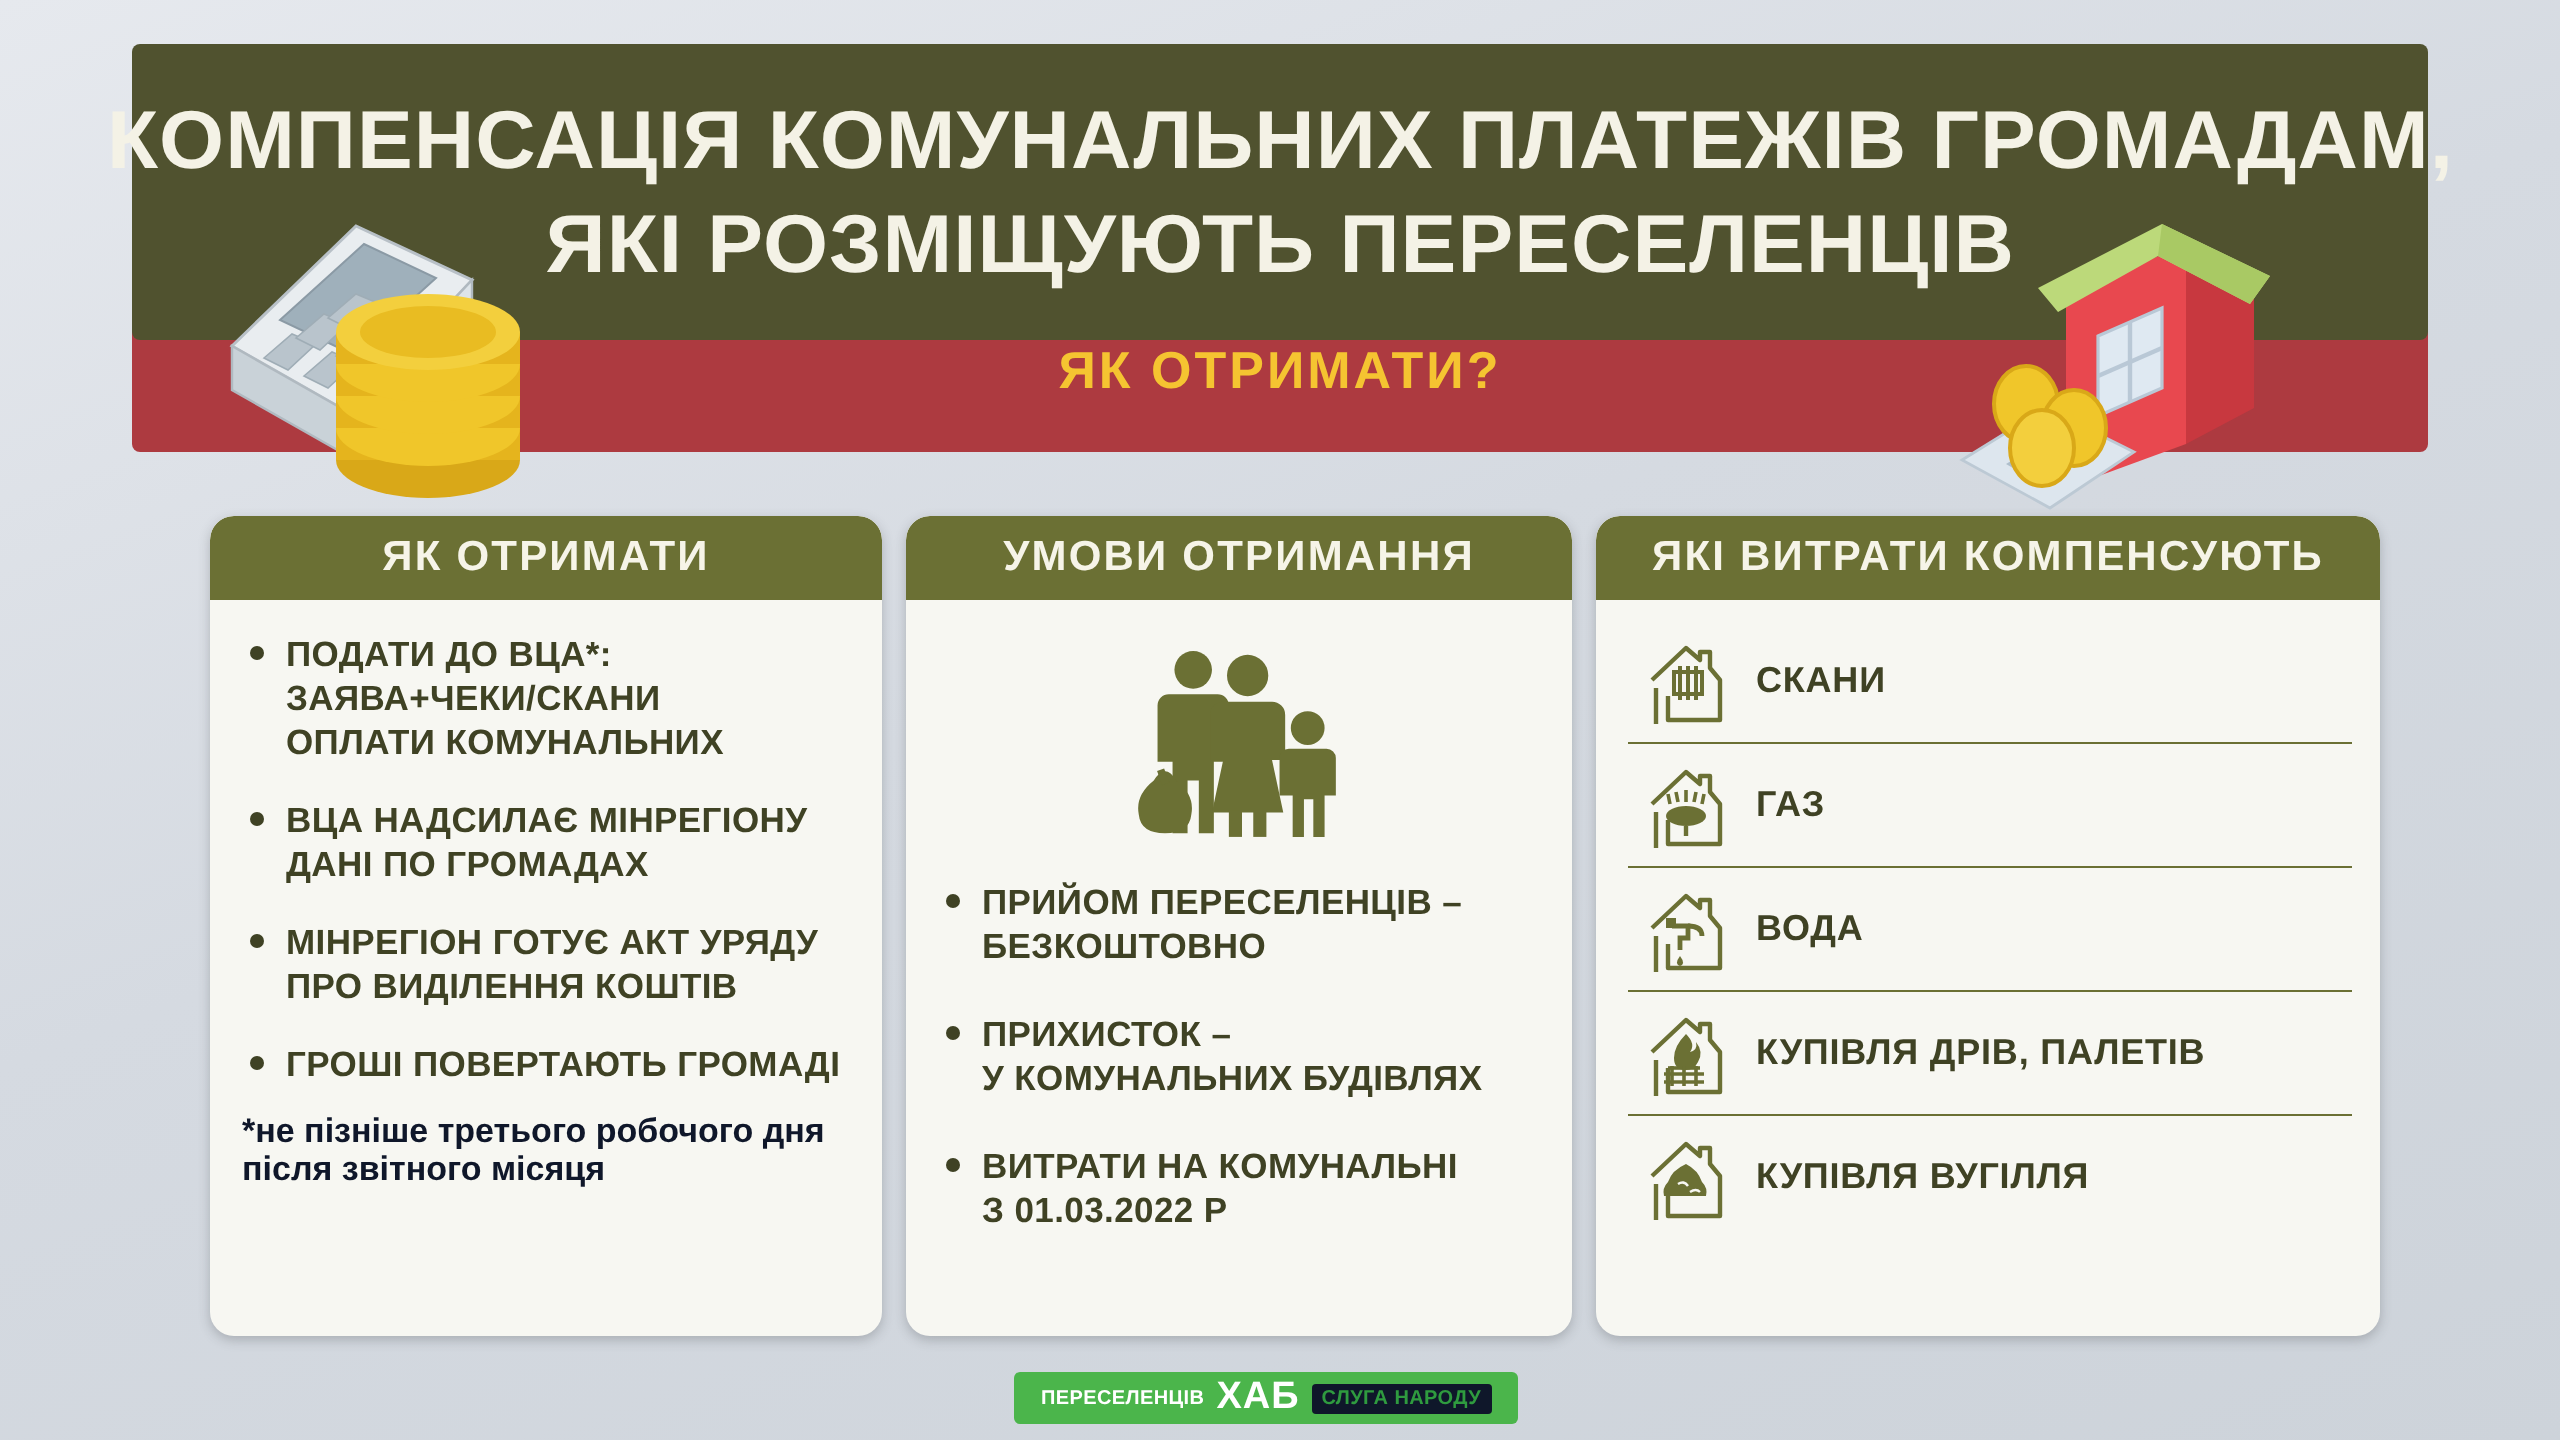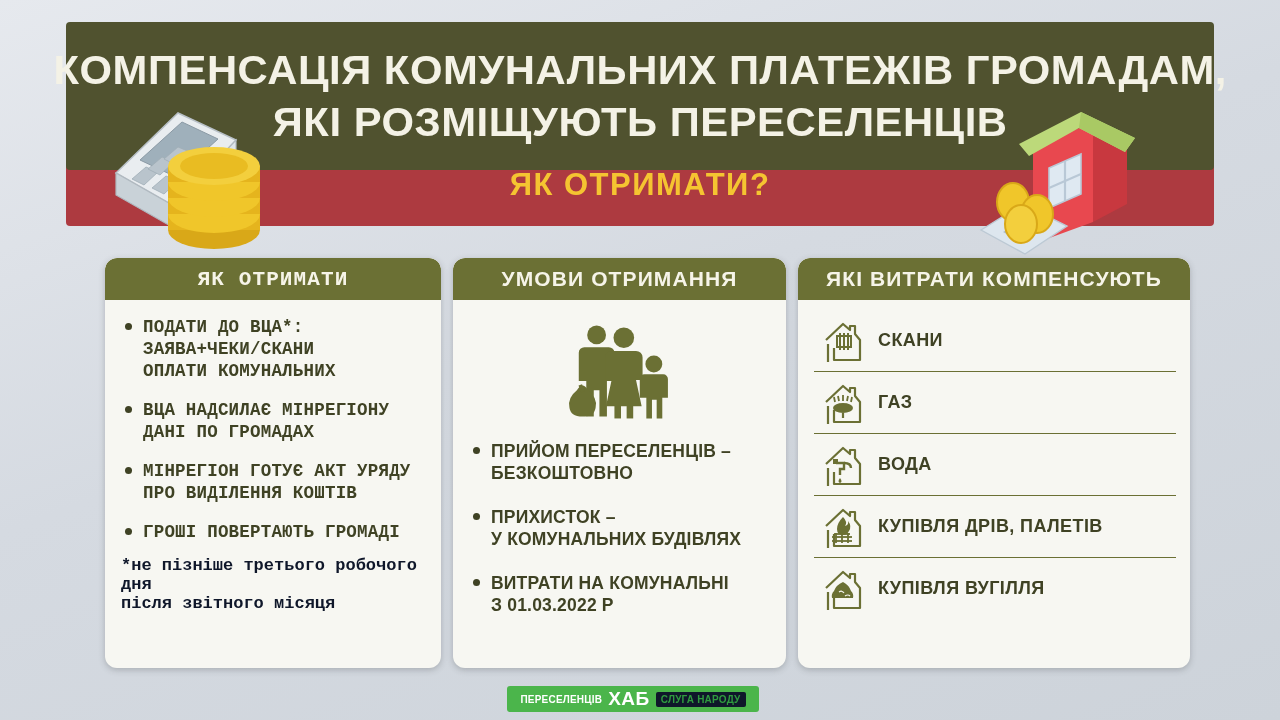--- a/index.html
+++ b/index.html
@@ -20,34 +20,34 @@
     color:#f4f2e6;font-weight:bold;letter-spacing:.5px;
     font-size:41px;line-height:52px;text-align:center;
     white-space:nowrap;transform:scaleX(1.02);
   }
   .red-band{
     position:absolute;left:66px;top:144px;width:1148px;height:82px;
     background:#ad3a40;border-radius:0 0 4px 4px;
     display:flex;align-items:center;justify-content:center;z-index:2;
   }
   .red-band-text{
-    color:#f5c431;font-weight:bold;font-size:31px;letter-spacing:1.5px;
+    color:#f5c431;font-weight:bold;font-size:26px;letter-spacing:1.5px;
   }
   
   .illus-left{position:absolute;left:96px;top:78px;width:190px;height:180px;z-index:5;}
   .illus-right{position:absolute;left:975px;top:82px;width:175px;height:180px;z-index:5;}
   
   .cards{position:absolute;left:0;top:258px;width:1280px;height:420px;z-index:4;}
   .card{
     position:absolute;top:0;background:#f7f7f2;
     border-radius:12px;
     box-shadow:0 2px 6px rgba(60,65,70,.28);
     overflow:hidden;display:flex;flex-direction:column;
   }
-  .card.c1{left:105px;width:336px;height:410px;font-family:Liberation Mono, monospace;}
+  .card.c1{left:105px;width:336px;height:410px;}
   .card.c2{left:453px;width:333px;height:410px;}
   .card.c3{left:798px;width:392px;height:410px;}
   .card-head{
     height:42px;background:#6b7034;border-radius:12px 12px 0 0;
     display:flex;align-items:center;justify-content:center;
   }
   .card-head-text{
     color:#f6f4e8;font-weight:bold;font-size:21px;letter-spacing:1.1px;
   }
   .card-body{flex:1;padding:16px 14px 10px 16px;}

